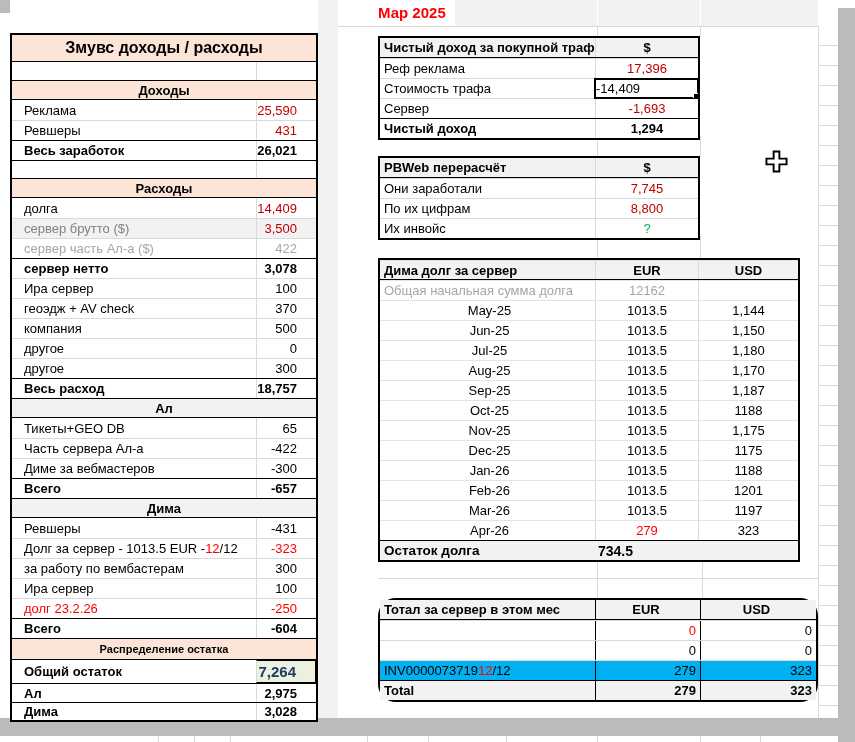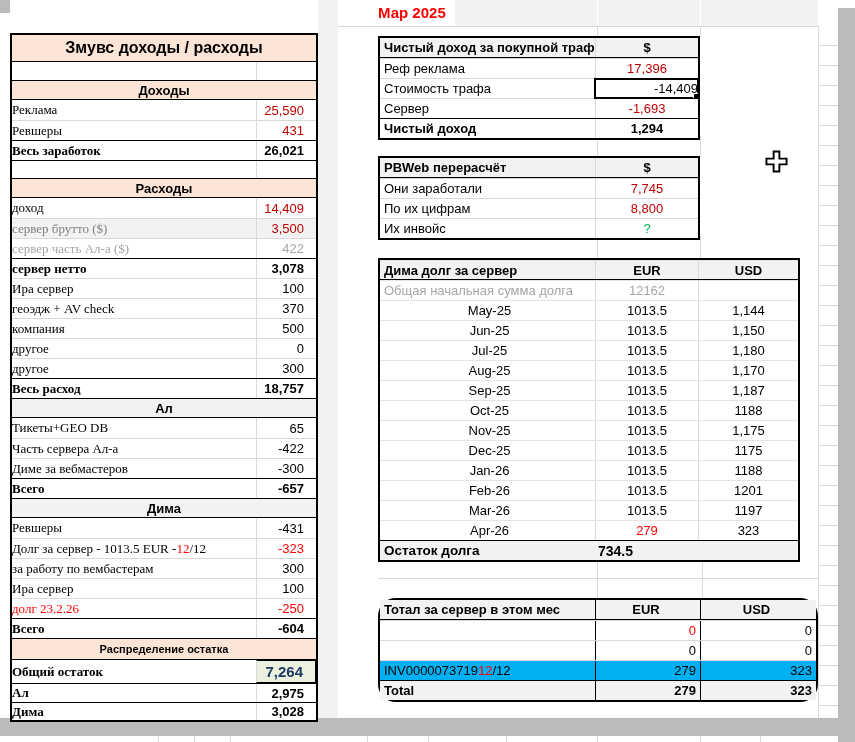--- a/index.html
+++ b/index.html
@@ -13,22 +13,22 @@
 
   
   .xtable{position:absolute;border:2px solid #000;background:#fff;box-sizing:border-box;}
   .row{display:flex;align-items:center;box-sizing:border-box;border-top:1px solid #d9d9d9;}
   .row:first-child{border-top:none;}
   .cell{box-sizing:border-box;height:100%;display:flex;align-items:center;overflow:hidden;white-space:nowrap;}
 
   
   #left-table{left:10px;top:33px;width:308px;}
   #left-table .row{height:20px;}
-  #left-table .lbl{flex:1;padding-left:0;font-family:Liberation Serif, serif;}
-  #left-table .val{width:60px;border-left:1px solid #d9d9d9;justify-content:flex-end;padding-right:12px;}
+  #left-table .lbl{flex:1;padding-left:12px;}
+  #left-table .val{width:60px;border-left:1px solid #d9d9d9;justify-content:flex-end;padding-right:19px;}
   #left-table .title{height:26px;background:#FCE4D6;font-weight:bold;font-size:16px;justify-content:center;}
   #left-table .title .cell{justify-content:center;width:100%;}
   .sec{background:#FCE4D6;font-weight:bold;border-top:1px solid #000 !important;border-bottom:1px solid #000;}
   .sec .cell{width:100%;justify-content:center;}
   .sec-gray{background:#F2F2F2;}
   .sec-big{height:22px !important;font-size:11px;}
   .sec + .row{border-top:none !important;}
   .blank1{border-top:1px solid #000 !important;}
   .total{font-weight:bold;border-top:1px solid #000 !important;}
   .netto{font-weight:bold;border-top:1px solid #000 !important;}
@@ -151,21 +151,21 @@
         <div class="cell val">26,021</div>
       </div>
     <div class="row h18 blank1">
         <div class="cell lbl"></div>
         <div class="cell val"></div>
       </div>
     <div class="row sec">
         <div class="cell">Расходы</div>
       </div>
     <div class="row redval">
-        <div class="cell lbl">доход</div>
+        <div class="cell lbl">долга</div>
         <div class="cell val">14,409</div>
       </div>
     <div class="row grayrow graytxt redval">
         <div class="cell lbl">сервер брутто ($)</div>
         <div class="cell val">3,500</div>
       </div>
     <div class="row graytxt2">
         <div class="cell lbl">сервер часть Ал-а ($)</div>
         <div class="cell val">422</div>
       </div>
@@ -269,21 +269,21 @@
       <div class="cell c1">Чистый доход за покупной траф</div>
       <div class="cell c2">$</div>
     </div>
     <div class="row">
         <div class="cell c1">Реф реклама</div>
         <div class="cell c2 dred">17,396</div>
       </div>
     <div class="row">
       <div class="cell c1">Стоимость трафа</div>
       <div class="cell c2 selcell">
-        <span style="width:100%;text-align:right;">-14,409</span>
+        <span style="width:100%;text-align:left;">-14,409</span>
         <div class="fill-handle"></div>
       </div>
     </div>
     <div class="row">
         <div class="cell c1">Сервер</div>
         <div class="cell c2 dred">-1,693</div>
       </div>
     <div class="row bold" style="border-top:1px solid #000;">
         <div class="cell c1">Чистый доход</div>
         <div class="cell c2">1,294</div>

